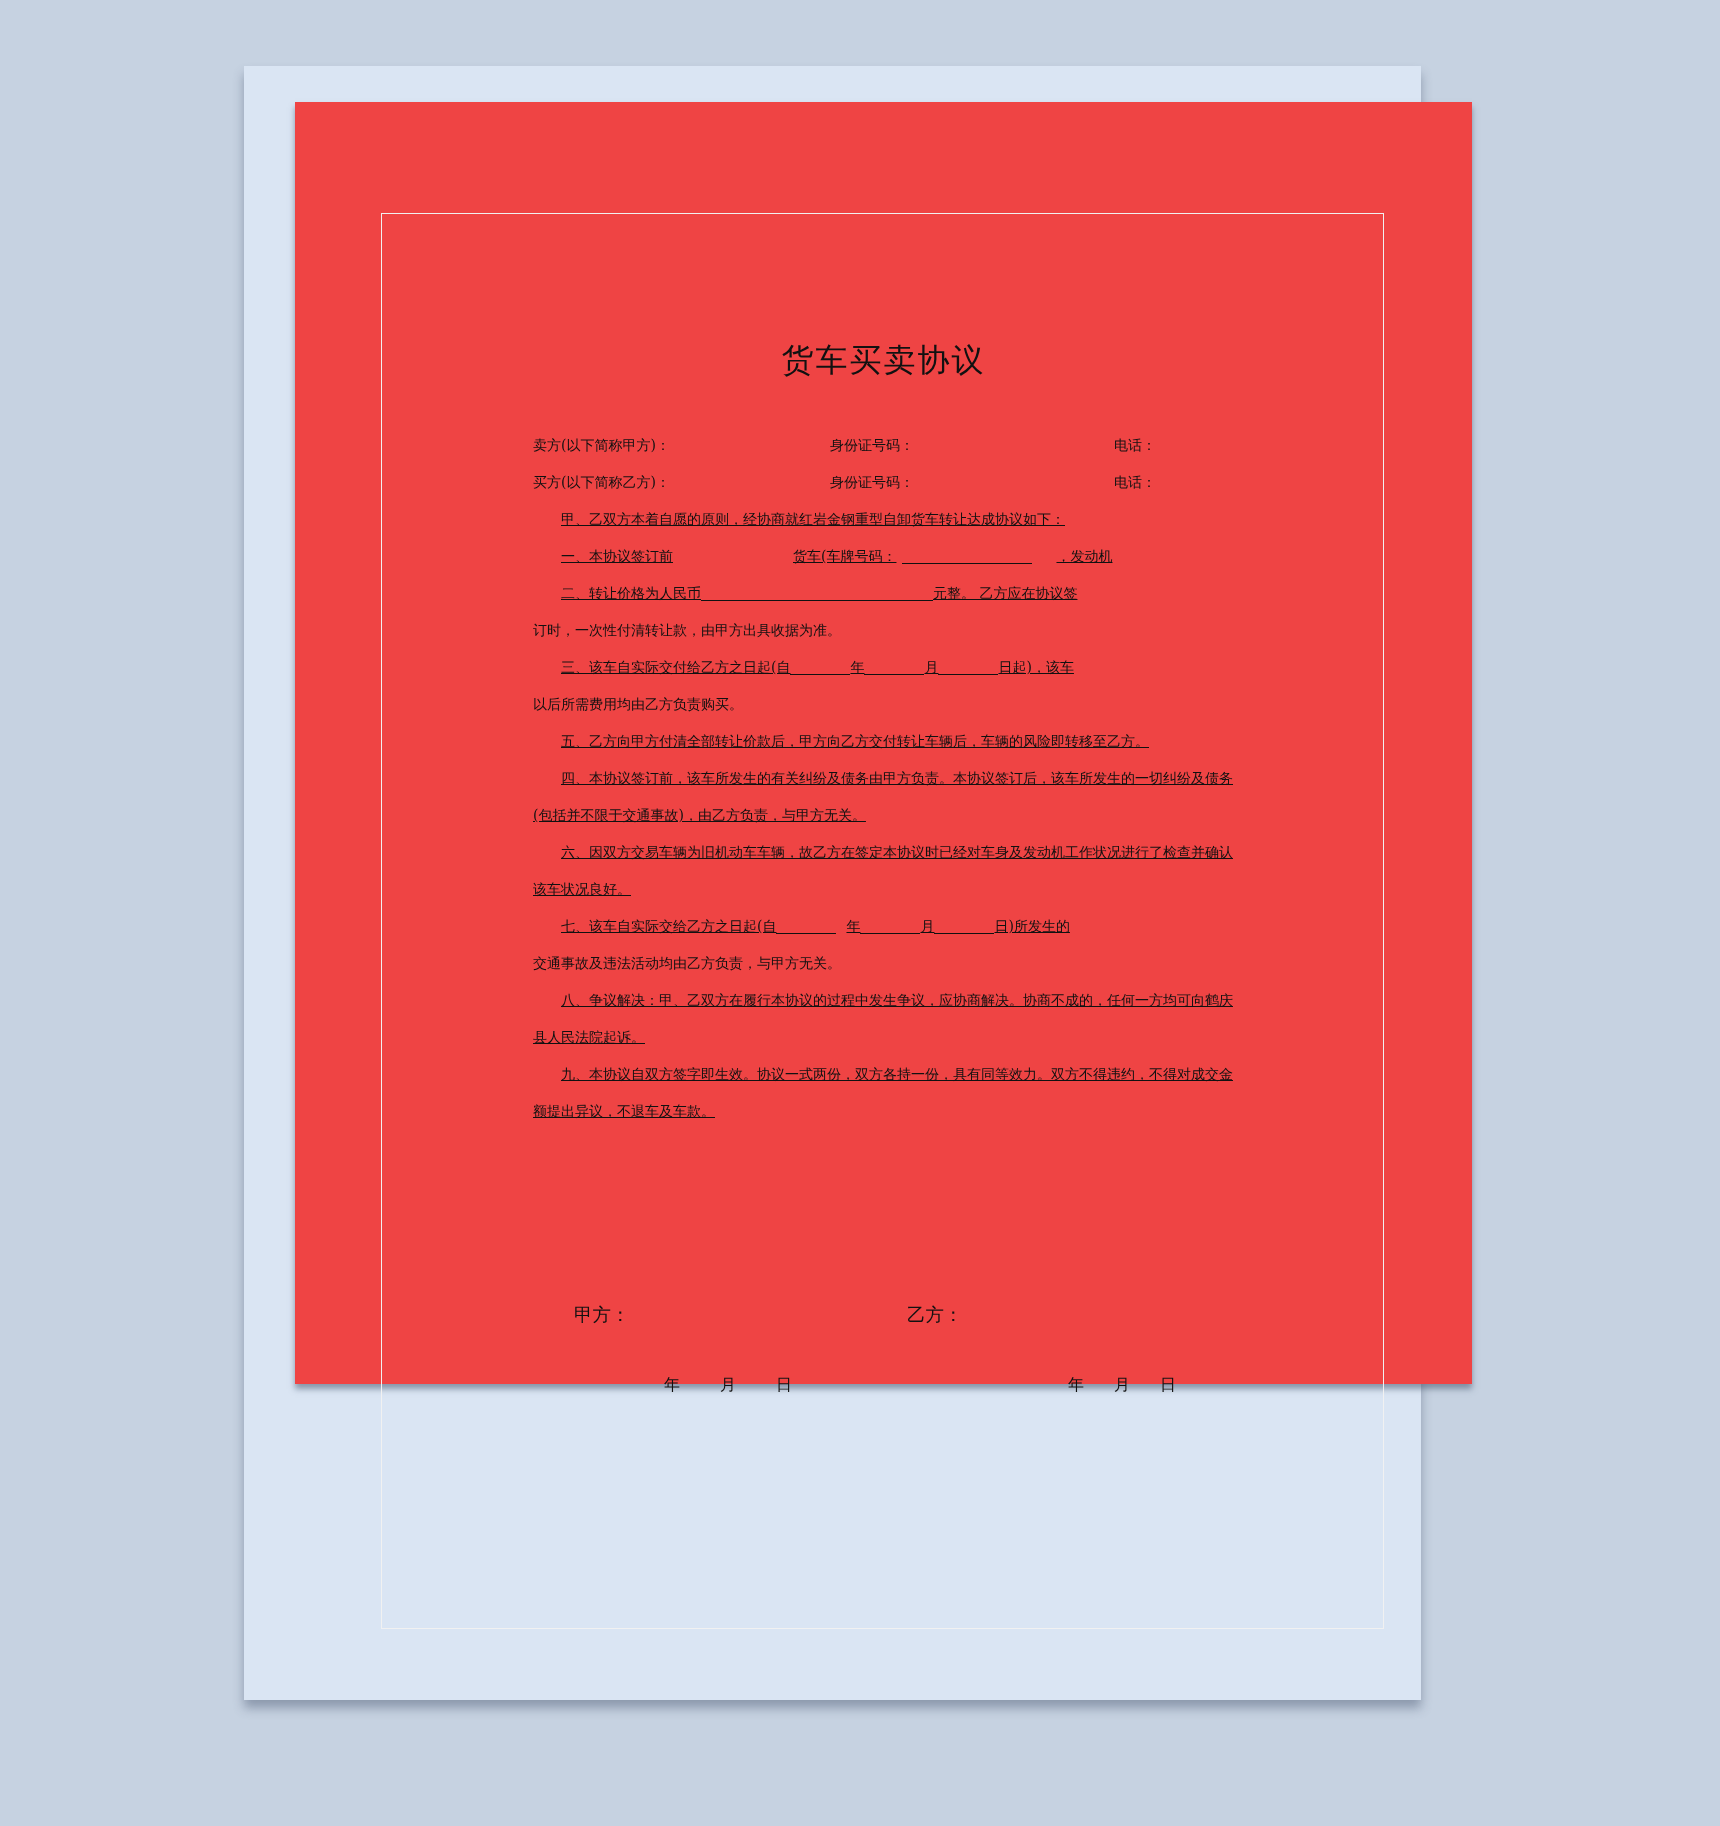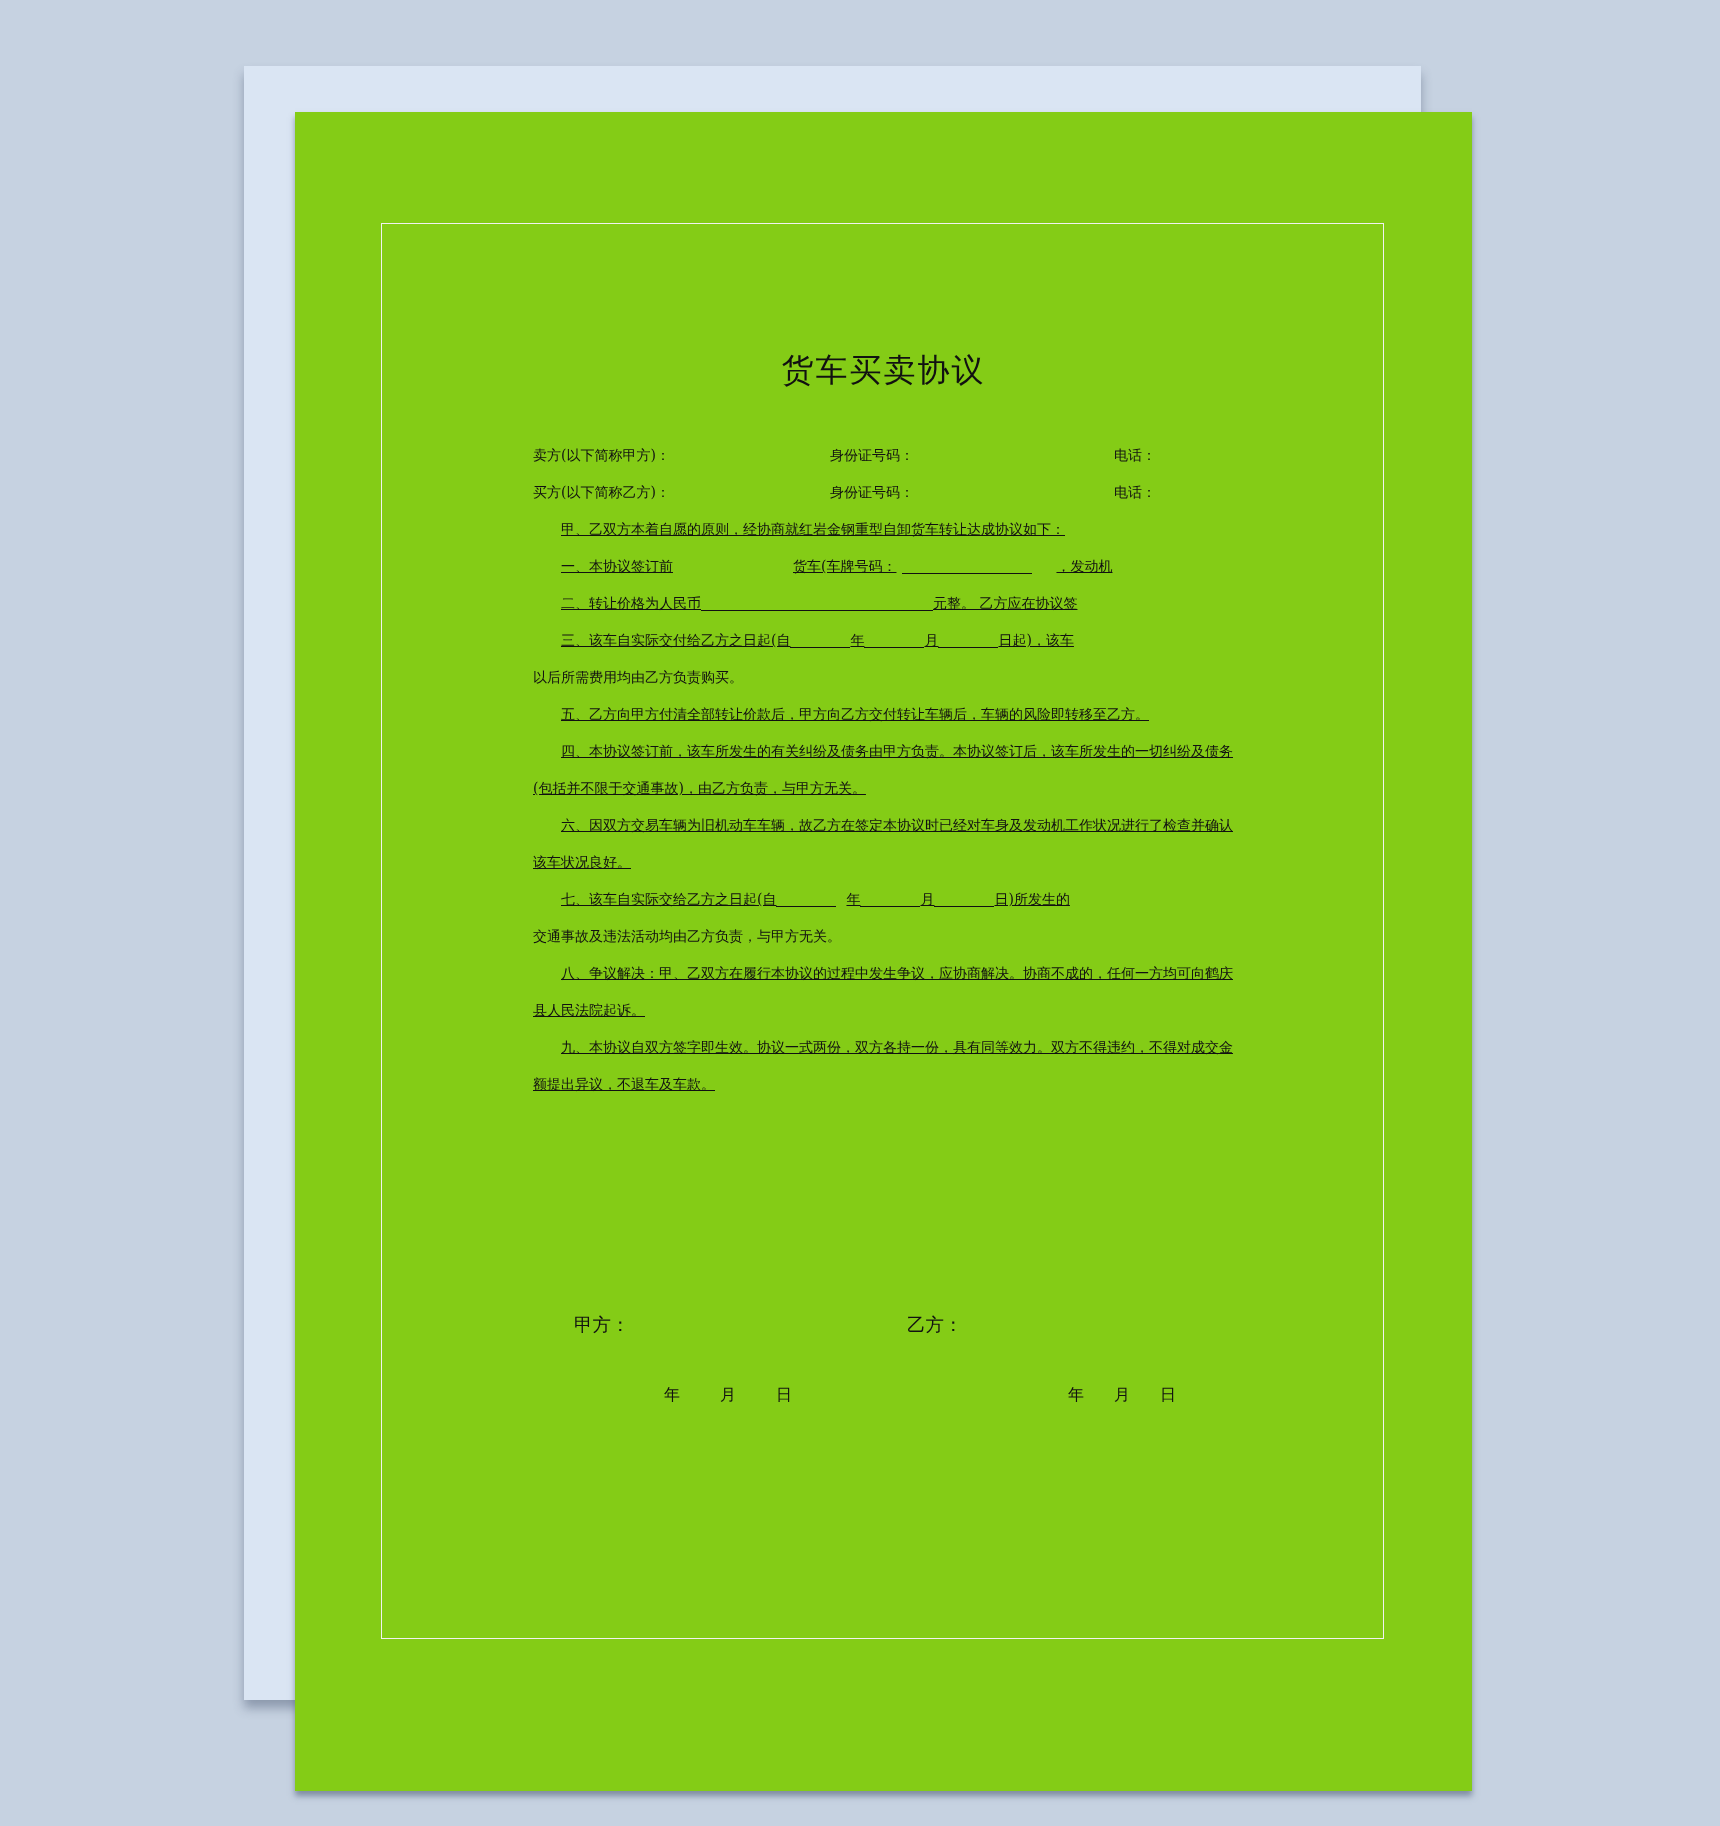--- a/index.html
+++ b/index.html
@@ -9,22 +9,22 @@
     position:relative; overflow:hidden;
     font-family:"DejaVu Serif","Liberation Serif",serif;
     color:#111;
   }
   .back-page {
     position:absolute; left:244px; top:66px; width:1177px; height:1634px;
     background:#dae5f3;
     box-shadow:0 8px 10px rgba(70,85,110,0.45);
   }
   .front-page {
-    position:absolute; left:295px; top:112px; width:1177px; height:1679px;
-    background:#84cc16;
+    position:absolute; left:295px; top:102px; width:1177px; height:1282px;
+    background:#ef4444;
     box-shadow:0 5px 6px rgba(70,85,110,0.55);
   }
   .inner-border {
     position:absolute; left:86px; top:111px; width:1001px; height:1414px;
     border:1px solid #f1f1f1;
   }
   .title {
     position:absolute; left:0; right:0; top:237px;
     text-align:center; font-size:32px; letter-spacing:2px;
   }
@@ -65,20 +65,21 @@
       <span class="col" style="left:0">买方(以下简称乙方)：</span>
       <span class="col" style="left:297px">身份证号码：</span>
       <span class="col" style="left:581px">电话：</span>
     </div>
 
     <div class="p">甲、乙双方本着自愿的原则，经协商就红岩金钢重型自卸货车转让达成协议如下：</div>
 
     <div class="p nowrap"><span>一、本协议签订前</span><span style="display:inline-block;width:120px"></span><span>货车(车牌号码：</span><span class="blank" style="width:130px;margin-left:6px"></span><span style="margin-left:24px">，发动机</span></div>
 
     <div class="p nowrap"><span>二、转让价格为人民币</span><span class="blank" style="width:232px"></span><span>元整。 乙方应在协议签</span></div>
+    <div>订时，一次性付清转让款，由甲方出具收据为准。</div>
 
     <div class="p nowrap"><span>三、该车自实际交付给乙方之日起(自</span><span class="blank" style="width:60px"></span><span>年</span><span class="blank" style="width:60px"></span><span>月</span><span class="blank" style="width:60px"></span><span>日起)，该车</span></div>
     <div>以后所需费用均由乙方负责购买。</div>
 
     <div class="p">五、乙方向甲方付清全部转让价款后，甲方向乙方交付转让车辆后，车辆的风险即转移至乙方。</div>
     <div class="p">四、本协议签订前，该车所发生的有关纠纷及债务由甲方负责。本协议签订后，该车所发生的一切纠纷及债务(包括并不限于交通事故)，由乙方负责，与甲方无关。</div>
     <div class="p">六、因双方交易车辆为旧机动车车辆，故乙方在签定本协议时已经对车身及发动机工作状况进行了检查并确认该车状况良好。</div>
 
     <div class="p nowrap"><span>七、该车自实际交给乙方之日起(自</span><span class="blank" style="width:60px"></span><span style="margin-left:10px">年</span><span class="blank" style="width:60px"></span><span>月</span><span class="blank" style="width:60px"></span><span>日)所发生的</span></div>
     <div>交通事故及违法活动均由乙方负责，与甲方无关。</div>

